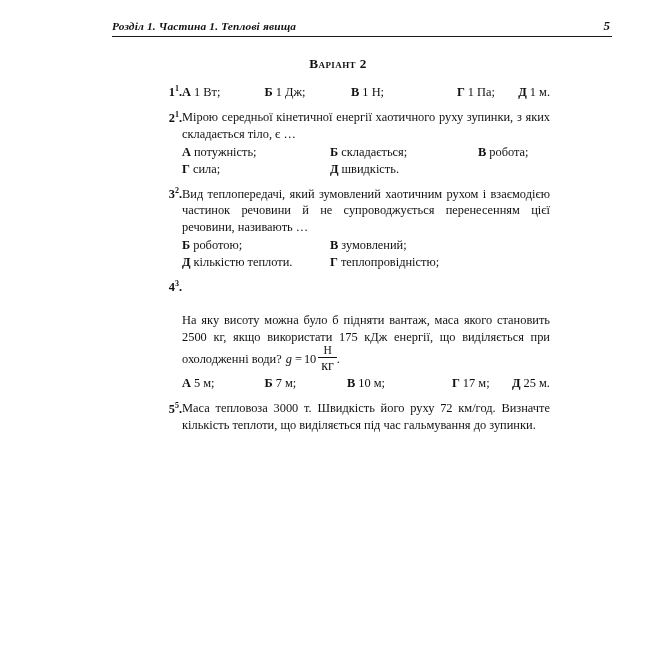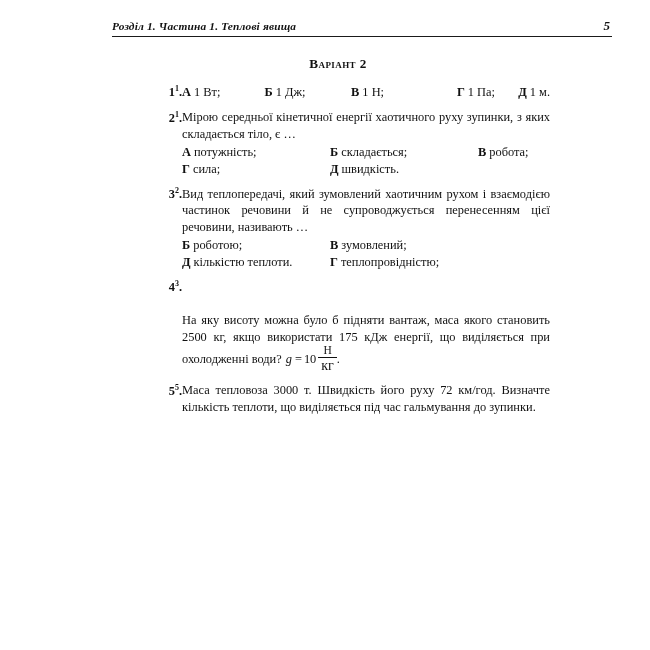--- a/index.html
+++ b/index.html
@@ -243,20 +243,29 @@
               <span class="var">g</span>
               <span class="eq">=</span>
               <span class="num">10</span>
               <span class="frac">
                 <span class="top">Н</span>
                 <span class="bar"></span>
                 <span class="bot">кг</span>
               </span>
               <span class="period">.</span>
             </span></div>
+        <div class="options">
+          <div class="opt-row inline wide">
+            <span class="opt"><span class="letter">А</span><span>5 м;</span></span>
+            <span class="opt"><span class="letter">Б</span><span>7 м;</span></span>
+            <span class="opt"><span class="letter">В</span><span>10 м;</span></span>
+            <span class="opt"><span class="letter">Г</span><span>17 м;</span></span>
+            <span class="opt"><span class="letter">Д</span><span>25 м.</span></span>
+          </div>
+        </div>
       </div>
     </div>
 
     <div class="task">
       <div class="task-num"><span>5</span><sup>5</sup>.</div>
       <div class="task-body">
         <div class="stem">Маса тепловоза 3000 т. Швидкість його руху 72 км/год. Визначте кількість теплоти, що виділяється під час гальмування до зупинки.</div>
       </div>
     </div>
 

